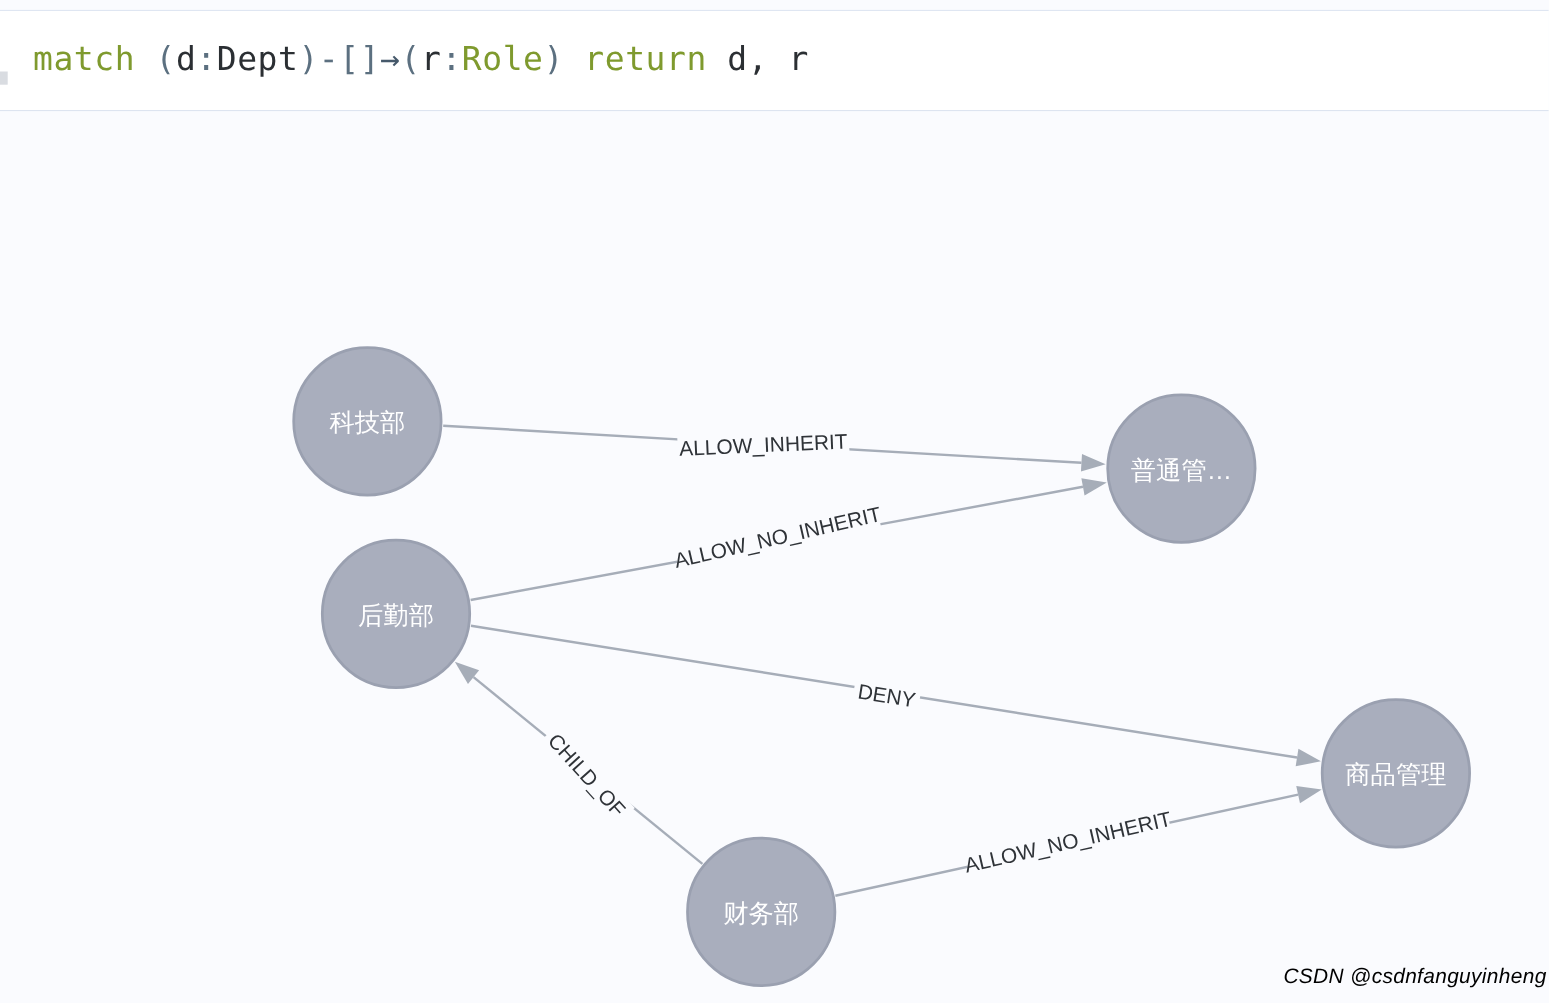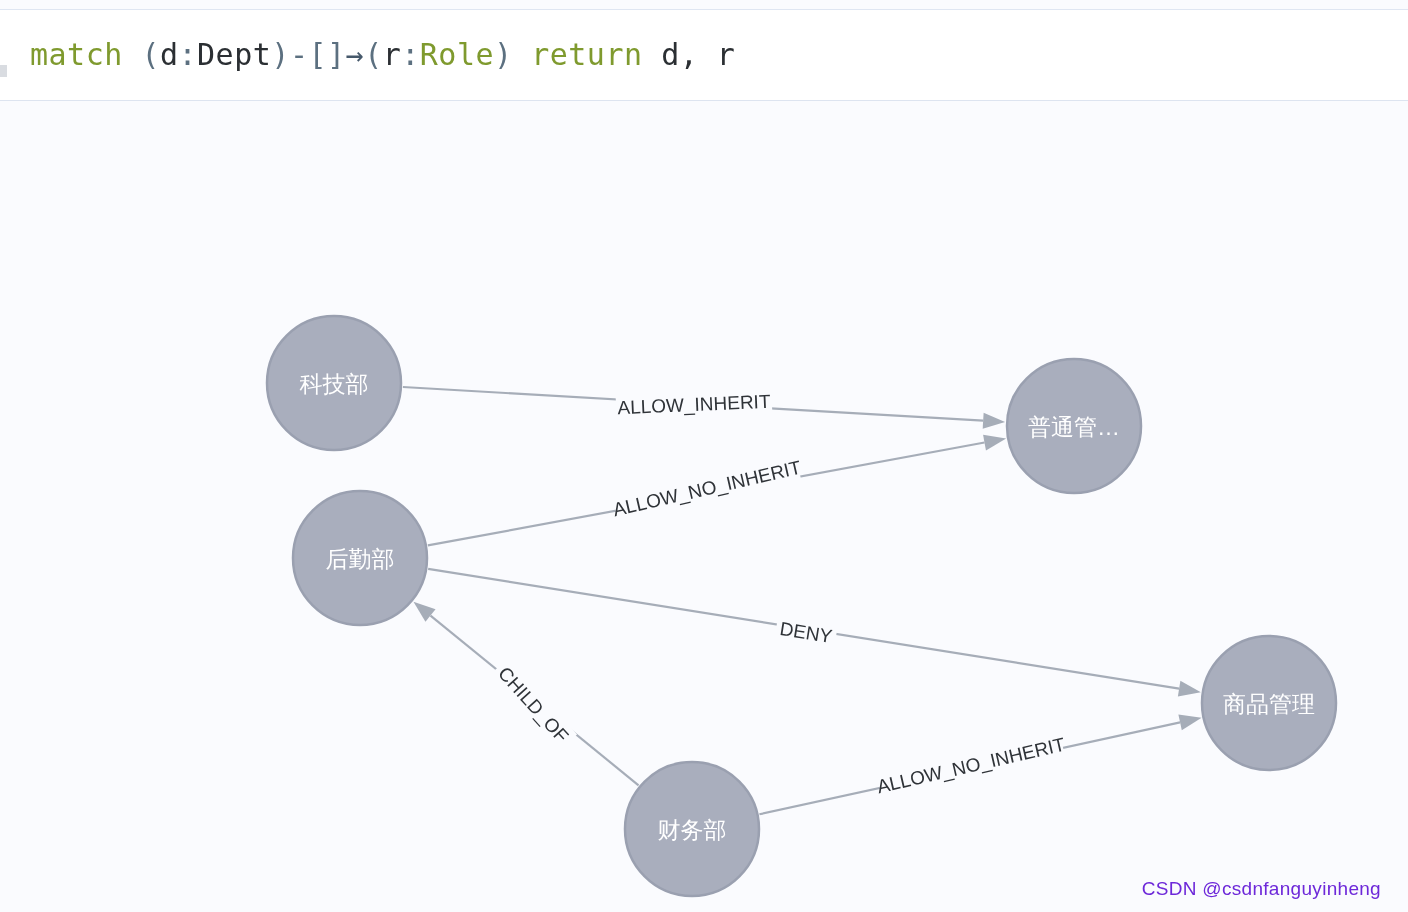--- a/index.html
+++ b/index.html
@@ -89,27 +89,28 @@
   .rel-label {
     fill: #2f3338;
     font-family: "Liberation Sans", sans-serif;
     font-size: 19px;
     text-anchor: middle;
     dominant-baseline: middle;
   }
 
   .watermark {
     position: absolute;
-    right: 27px;
+    right: 2px;
     bottom: 12px;
-    color: #6d28d9;
+    color: #000000;
     font-size: 19px;
     font-family: "Liberation Sans", sans-serif;
     letter-spacing: .3px;
     user-select: none;
+    font-style: italic;
   }
 </style>
 </head>
 <body>
 
 <div id="app">
 
   <div class="editor-bar">
     <div class="prompt-mark"></div>
     <div class="query-line" id="query-line"><span class="tok-kw">match</span><span class="tok-plain"> </span><span class="tok-punct">(</span><span class="tok-var">d</span><span class="tok-punct">:</span><span class="tok-label">Dept</span><span class="tok-punct">)</span><span class="tok-punct">-</span><span class="tok-punct">[</span><span class="tok-punct">]</span><span class="tok-arrow">→</span><span class="tok-punct">(</span><span class="tok-var">r</span><span class="tok-punct">:</span><span class="tok-rlabel">Role</span><span class="tok-punct">)</span><span class="tok-plain"> </span><span class="tok-kw">return</span><span class="tok-plain"> </span><span class="tok-var">d</span><span class="tok-plain">,</span><span class="tok-plain"> </span><span class="tok-var">r</span></div>

